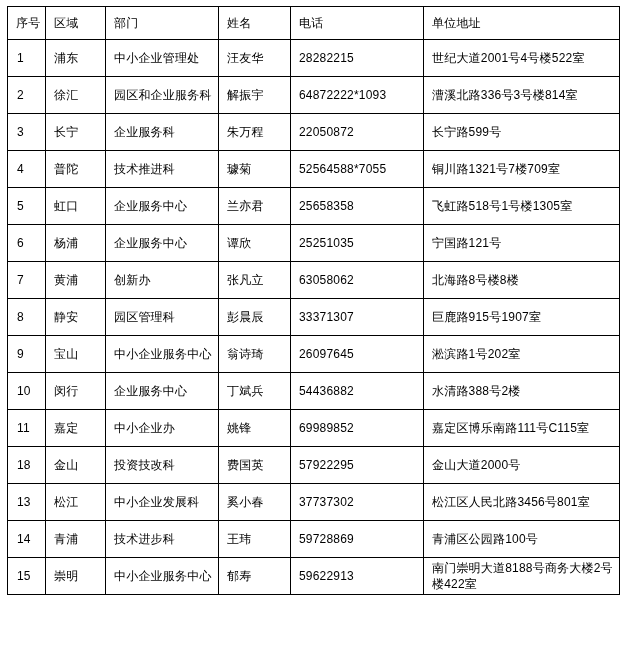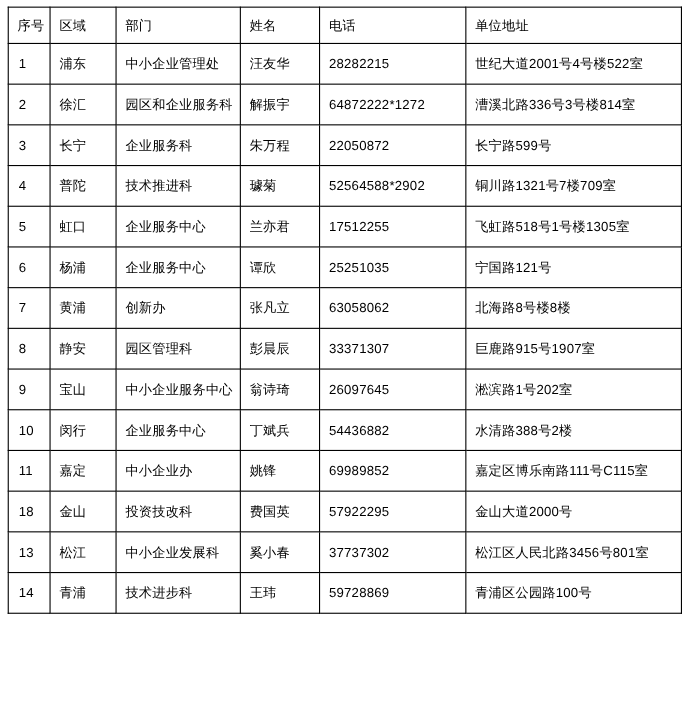--- a/index.html
+++ b/index.html
@@ -77,45 +77,45 @@
       <td>中小企业管理处</td>
       <td>汪友华</td>
       <td>28282215</td>
       <td>世纪大道2001号4号楼522室</td>
     </tr>
     <tr>
       <td class="idx">2</td>
       <td>徐汇</td>
       <td>园区和企业服务科</td>
       <td>解振宇</td>
-      <td>64872222*1272</td>
+      <td>64872222*1093</td>
       <td>漕溪北路336号3号楼814室</td>
     </tr>
     <tr>
       <td class="idx">3</td>
       <td>长宁</td>
       <td>企业服务科</td>
       <td>朱万程</td>
       <td>22050872</td>
       <td>长宁路599号</td>
     </tr>
     <tr>
       <td class="idx">4</td>
       <td>普陀</td>
       <td>技术推进科</td>
       <td>璩菊</td>
-      <td>52564588*2902</td>
+      <td>52564588*7055</td>
       <td>铜川路1321号7楼709室</td>
     </tr>
     <tr>
       <td class="idx">5</td>
       <td>虹口</td>
       <td>企业服务中心</td>
       <td>兰亦君</td>
-      <td>17512255</td>
+      <td>25658358</td>
       <td>飞虹路518号1号楼1305室</td>
     </tr>
     <tr>
       <td class="idx">6</td>
       <td>杨浦</td>
       <td>企业服务中心</td>
       <td>谭欣</td>
       <td>25251035</td>
       <td>宁国路121号</td>
     </tr>
@@ -176,14 +176,22 @@
       <td>松江区人民北路3456号801室</td>
     </tr>
     <tr>
       <td class="idx">14</td>
       <td>青浦</td>
       <td>技术进步科</td>
       <td>王玮</td>
       <td>59728869</td>
       <td>青浦区公园路100号</td>
     </tr>
+    <tr>
+      <td class="idx">15</td>
+      <td>崇明</td>
+      <td>中小企业服务中心</td>
+      <td>郁寿</td>
+      <td>59622913</td>
+      <td class="wrap2">南门崇明大道8188号商务大楼2号楼422室</td>
+    </tr>
   </tbody>
 </table>
 
 </body></html>

